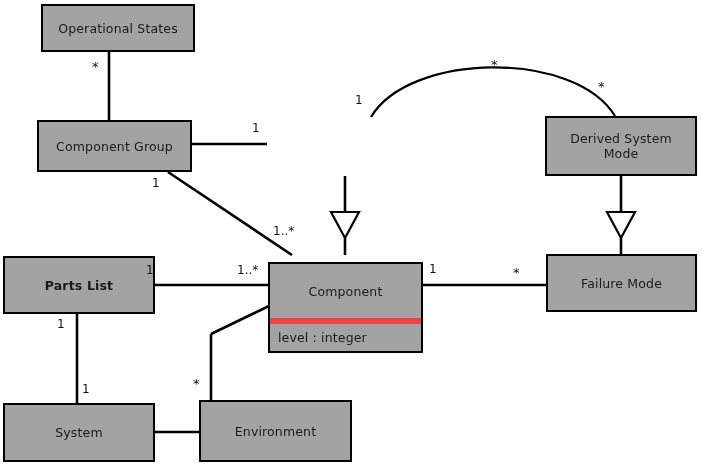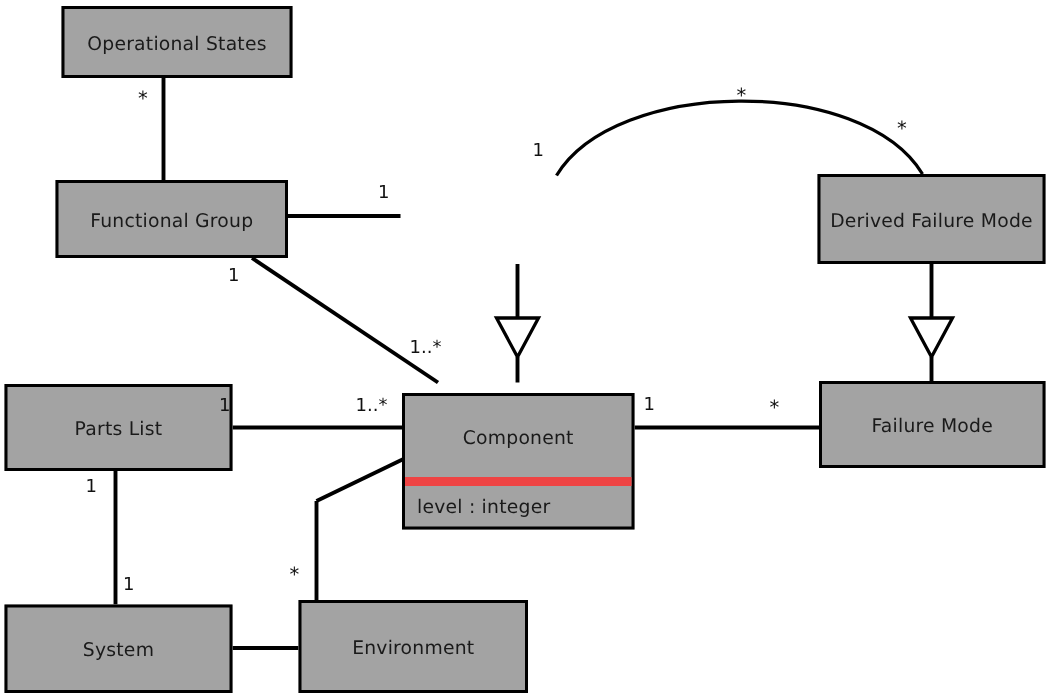--- a/index.html
+++ b/index.html
@@ -101,29 +101,29 @@
 
     <line x1="211" y1="400" x2="211" y2="334" stroke="#000000" stroke-width="2.6"></line>
     <line x1="211" y1="334" x2="269" y2="306" stroke="#000000" stroke-width="2.6"></line>
   </svg>
 
   <div class="uml-class" style="left:41px; top:4px; width:154px; height:48px;">
     <div class="uml-name-compartment">Operational States</div>
   </div>
 
   <div class="uml-class" style="left:37px; top:120px; width:155px; height:52px;">
-    <div class="uml-name-compartment">Functional Group</div>
+    <div class="uml-name-compartment">Component Group</div>
   </div>
 
 
   <div class="uml-class" style="left:545px; top:116px; width:152px; height:60px;">
-    <div class="uml-name-compartment">Derived Failure Mode</div>
+    <div class="uml-name-compartment">Derived System Mode</div>
   </div>
 
-  <div class="uml-class" style="left:3px; top:256px; width:152px; height:58px;">
+  <div class="uml-class" style="left:3px; top:256px; width:152px; height:58px;font-weight:bold;">
     <div class="uml-name-compartment">Parts List</div>
   </div>
 
   <div class="uml-class" style="left:268px; top:262px; width:155px; height:91px;">
     <div class="uml-name-compartment">Component</div>
     <div class="uml-attr-compartment">level : integer</div>
   </div>
 
   <div class="uml-class" style="left:546px; top:254px; width:151px; height:58px;">
     <div class="uml-name-compartment">Failure Mode</div>

